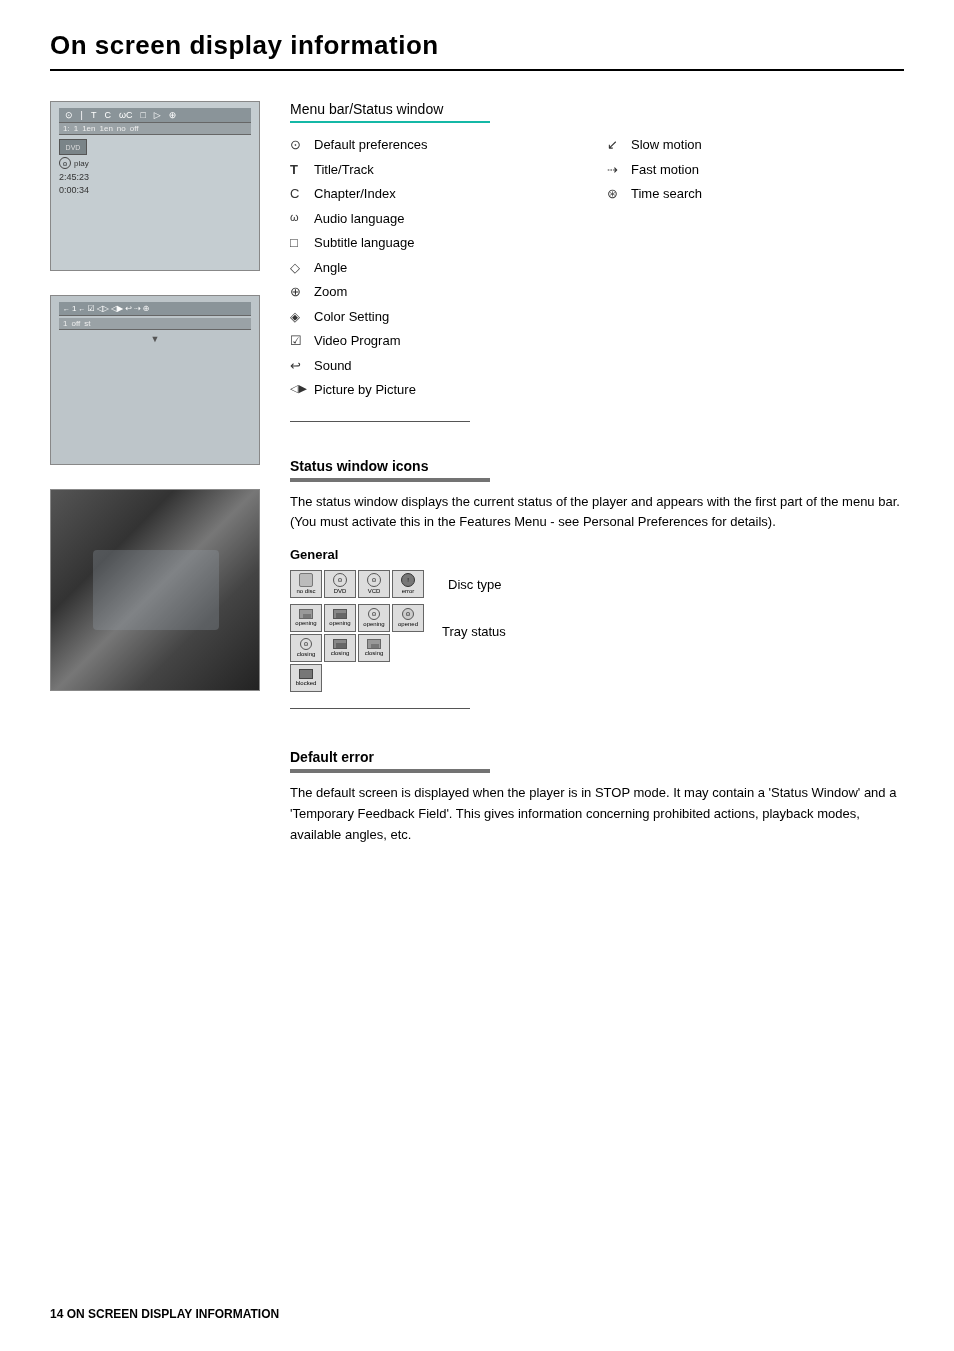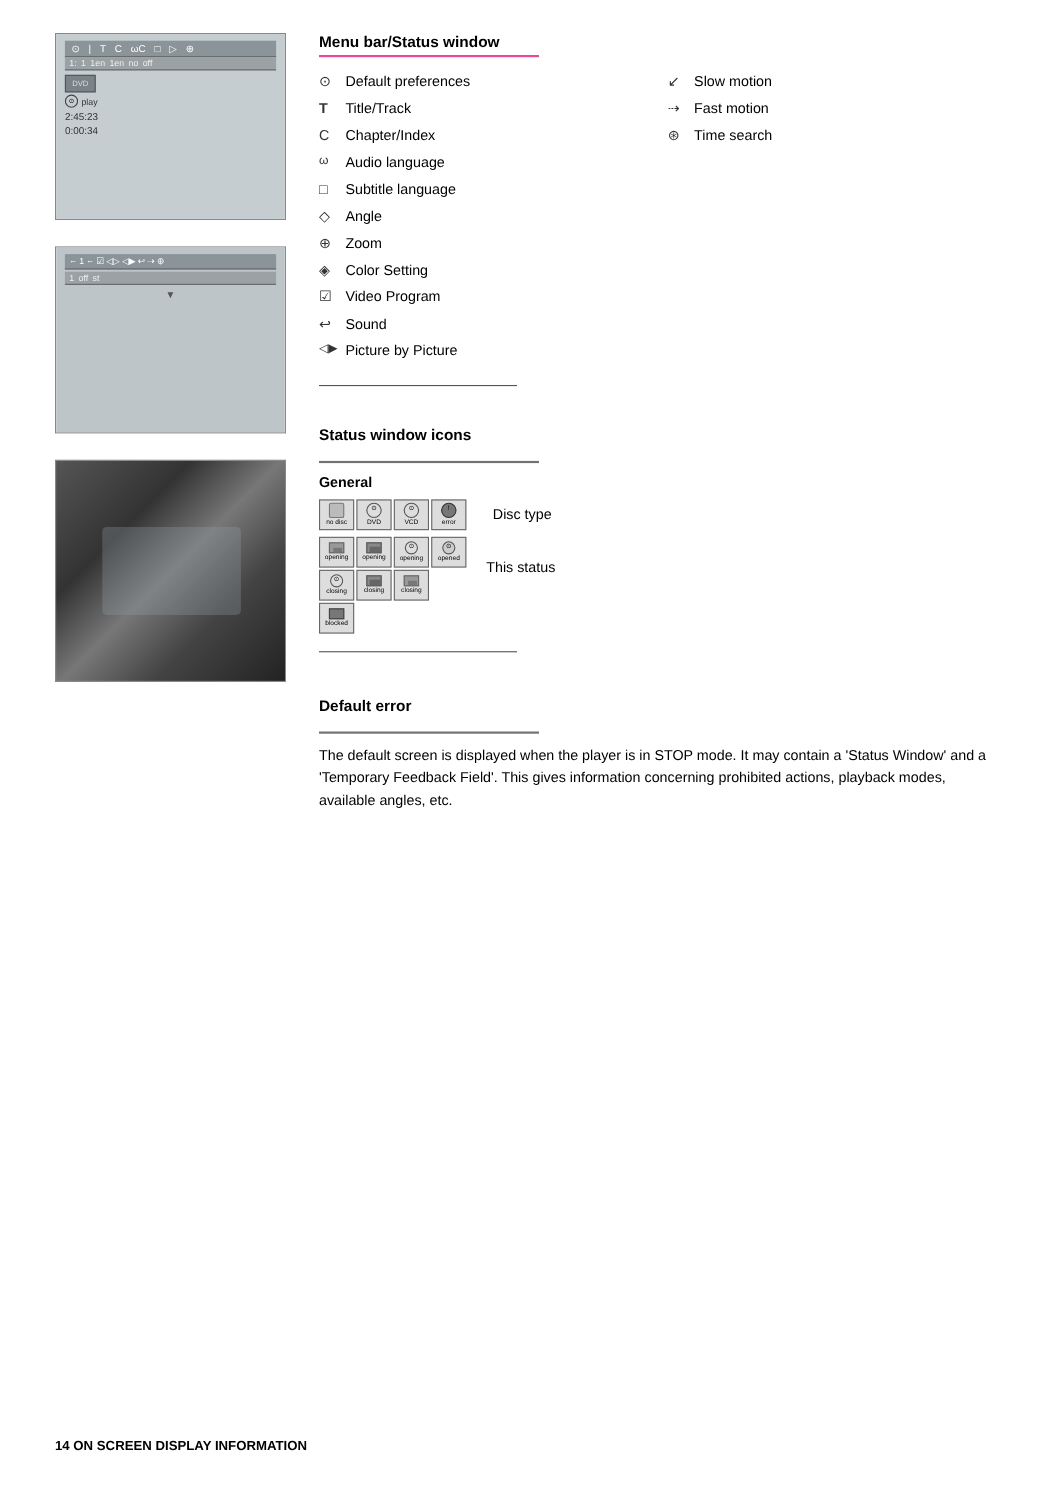--- a/index.html
+++ b/index.html
@@ -111,22 +111,22 @@
     
     .mid-screen {
       padding: 6px 8px;
       background: #bdc5c9;
       height: 100%;
     }
 
     
     .section-title {
       font-size: 14px;
-      font-weight: bold;
-      border-bottom: 2px solid #ec4899;
+      font-weight: normal;
+      border-bottom: 2px solid #14b8a6;
       padding-bottom: 4px;
       margin-bottom: 12px;
       display: inline-block;
       min-width: 200px;
     }
 
     
     .menu-items {
       display: flex;
       gap: 20px;
@@ -153,22 +153,22 @@
     }
 
     .menu-label {
       flex: 1;
     }
 
     
     .section-header {
       font-size: 14px;
       font-weight: bold;
-      border-bottom: 2px solid #737373;
-      padding-bottom: 16px;
+      border-bottom: 4px solid #737373;
+      padding-bottom: 4px;
       margin-bottom: 10px;
       margin-top: 20px;
       display: inline-block;
       min-width: 200px;
     }
 
     .section-body-text {
       font-size: 13px;
       line-height: 1.6;
       margin-bottom: 14px;
@@ -277,20 +277,21 @@
       border-top: 1.5px solid #555;
       margin: 16px 0;
       width: 180px;
     }
   </style>
 </head>
 <body>
 
 <div class="page-wrapper">
 
+  <div class="page-title">On screen display information</div>
 
   <div class="main-layout">
 
     <div class="left-col">
 
       <div class="screen-box screen-box-top">
         <div class="top-screen">
 
           <div class="menu-bar">
             <span>⊙</span>
@@ -426,20 +427,21 @@
               <span class="menu-label">Time search</span>
             </div>
           </div>
         </div>
       </div>
 
       <hr class="separator">
 
       <div>
         <div class="section-header">Status window icons</div>
+        <p class="section-body-text">The status window displays the current status of the player and appears with the first part of the menu bar. (You must activate this in the Features Menu - see Personal Preferences for details).</p>
 
         
         <div class="general-label">General</div>
 
         
         <div class="disc-status-row">
           <div class="disc-icons-group">
 
             <div class="disc-icon-box">
               <div style="width:14px;height:14px;border:1.5px solid #777;border-radius:2px;margin-bottom:1px;background:#bbb;"></div>
@@ -510,21 +512,21 @@
               </div>
             </div>
 
             <div style="display:flex;gap:2px;">
               <div class="disc-icon-box">
                 <div style="width:14px;height:10px;background:#777;border:1px solid #444;margin-bottom:1px;"></div>
                 <span style="font-size:6px;">blocked</span>
               </div>
             </div>
           </div>
-          <span class="disc-label-text" style="margin-top:20px;">This status</span>
+          <span class="disc-label-text" style="margin-top:20px;">Tray status</span>
         </div>
       </div>
 
       <hr class="separator">
 
       <div class="default-screen-section">
         <div class="section-header">Default error</div>
         <p class="section-body-text">The default screen is displayed when the player is in STOP mode. It may contain a 'Status Window' and a 'Temporary Feedback Field'. This gives information concerning prohibited actions, playback modes, available angles, etc.</p>
       </div>
 

